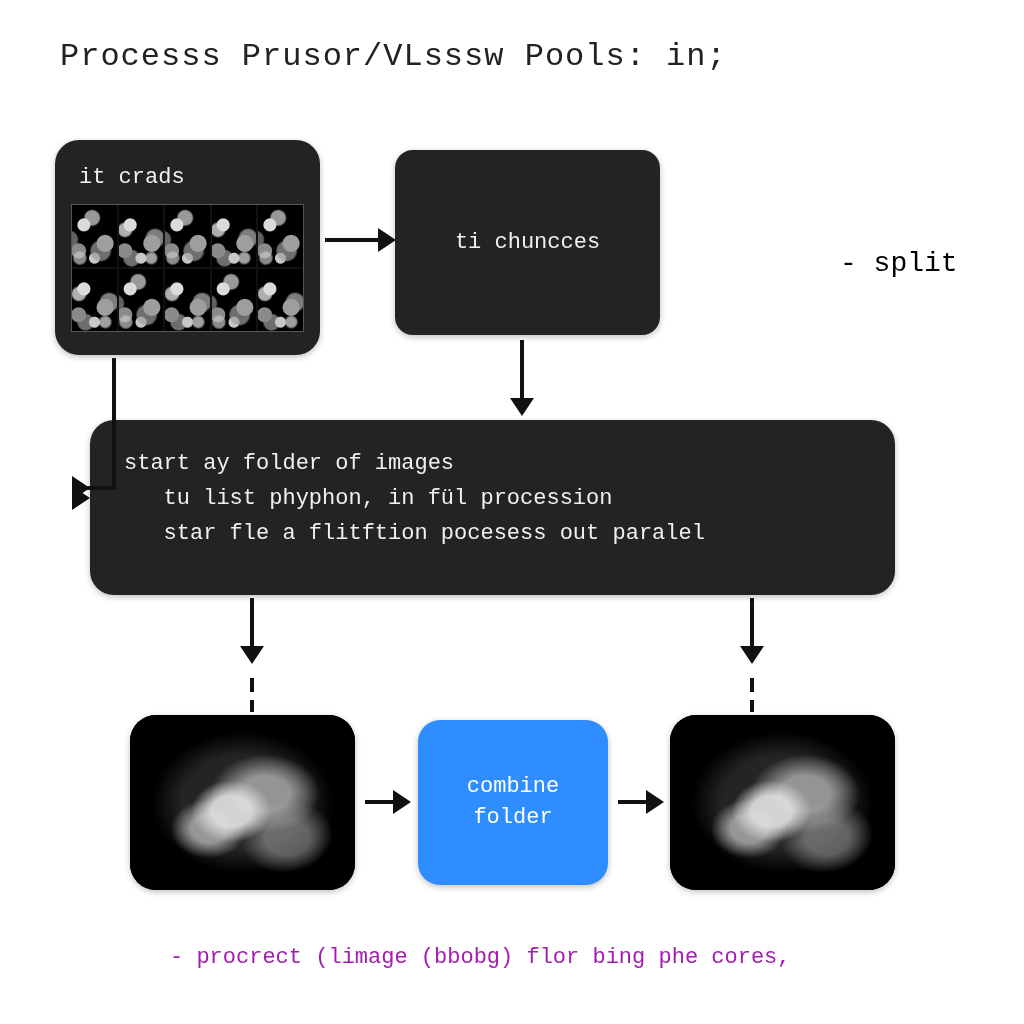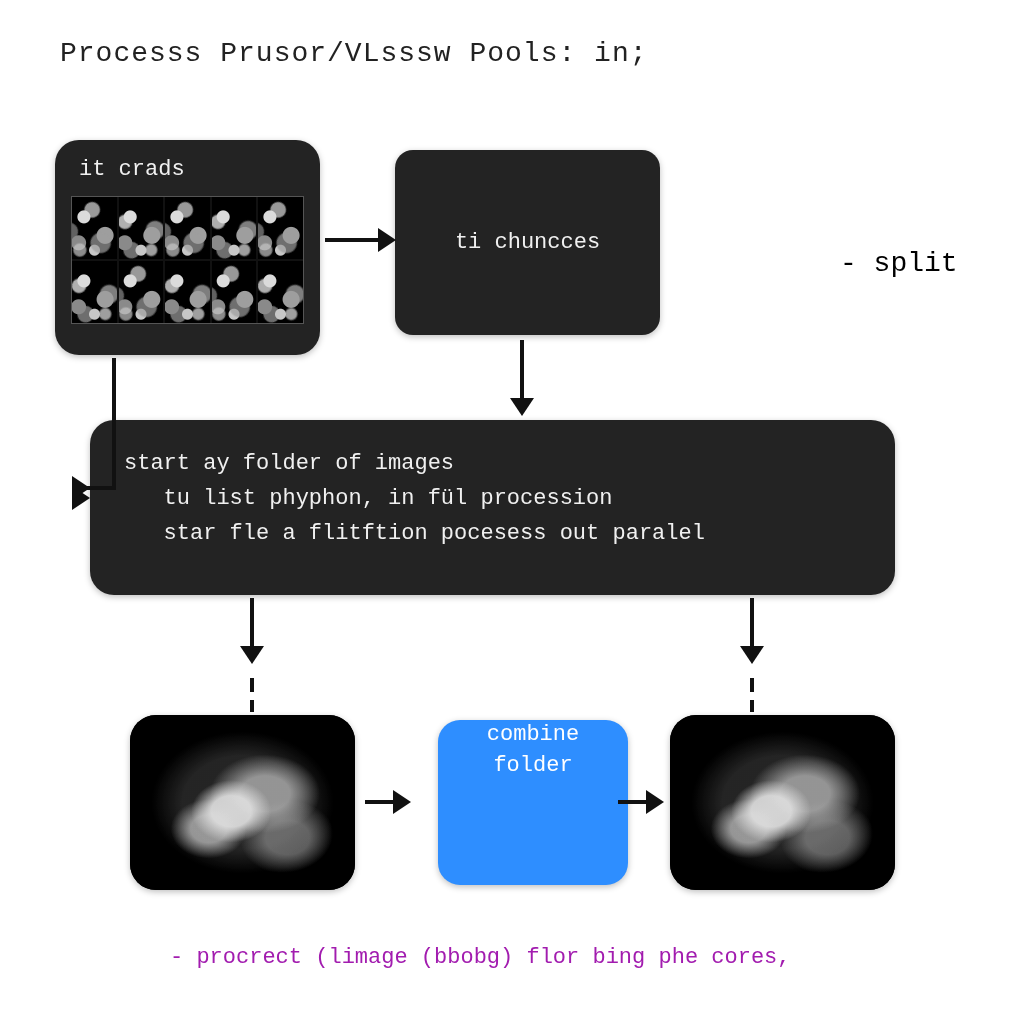--- a/index.html
+++ b/index.html
@@ -3,36 +3,36 @@
 <meta charset="utf-8">
 <style>
   * { box-sizing: border-box; margin: 0; padding: 0; }
   html, body { width: 1024px; height: 1024px; background: #ffffff; font-family: "Courier New", Courier, monospace; color: #111; }
   .stage { position: relative; width: 1024px; height: 1024px; }
 
   .title {
     position: absolute;
     top: 38px;
     left: 60px;
-    font-size: 28px;
+    font-size: 32px;
     letter-spacing: 1px;
     font-weight: 400;
     color: #222;
   }
 
   .box {
     position: absolute;
     background: #232323;
     color: #f0f0f0;
     border-radius: 24px;
     box-shadow: 0 2px 6px rgba(0,0,0,0.25);
   }
 
   
-  .boxA { top: 140px; left: 55px; width: 265px; height: 215px; padding: 13px 16px 14px 16px; }
+  .boxA { top: 140px; left: 55px; width: 265px; height: 215px; padding: 21px 16px 14px 16px; }
   .boxA-label { font-size: 22px; margin: 4px 0 14px 8px; }
   .thumbs { display: grid; grid-template-columns: repeat(5, 1fr); grid-template-rows: repeat(2, 1fr); gap: 2px; width: 100%; height: 128px; border: 1px solid #555; background:#111; }
   .thumb { background: #000; position: relative; overflow: hidden; }
   .thumb::before, .thumb::after {
     content: ""; position: absolute; inset: -10%;
     background:
       radial-gradient(circle at 30% 35%, #ccc 0 6px, transparent 7px),
       radial-gradient(circle at 70% 60%, #999 0 8px, transparent 9px),
       radial-gradient(circle at 50% 80%, #bbb 0 5px, transparent 6px),
       radial-gradient(circle at 20% 70%, #888 0 7px, transparent 8px);
@@ -47,21 +47,21 @@
 
   
   .split-label { position:absolute; top: 248px; left: 840px; font-size: 28px; color:#000000; }
 
   
   .boxC { top: 420px; left: 90px; width: 805px; height: 175px; padding: 26px 34px; }
   .boxC .codeblock { white-space: pre; font-size: 22px; line-height: 1.6; font-family: "Courier New", monospace; }
 
   
   .boxD { top: 715px; left: 130px; width: 225px; height: 175px; background:#0a0a0a; border-radius:26px; overflow:hidden; }
-  .boxE { top: 720px; left: 418px; width: 190px; height: 165px; background:#2e8eff; border-radius:22px; display:flex; align-items:flex-start; justify-content:center; text-align:center;margin-left:20px; }
+  .boxE { top: 720px; left: 418px; width: 190px; height: 165px; background:#2e8eff; border-radius:22px; display:flex; align-items:center; justify-content:center; text-align:center; }
   .boxE-label { color:#fff; font-size:22px; line-height:1.4; }
   .boxF { top: 715px; left: 670px; width: 225px; height: 175px; background:#0a0a0a; border-radius:26px; overflow:hidden; }
 
   .noise {
     width:100%; height:100%;
     background:
       radial-gradient(ellipse at 45% 55%, rgba(220,220,220,.9) 0 20px, transparent 40px),
       radial-gradient(ellipse at 60% 45%, rgba(180,180,180,.8) 0 25px, transparent 55px),
       radial-gradient(ellipse at 35% 65%, rgba(200,200,200,.7) 0 18px, transparent 38px),
       radial-gradient(ellipse at 70% 70%, rgba(160,160,160,.6) 0 22px, transparent 48px),

